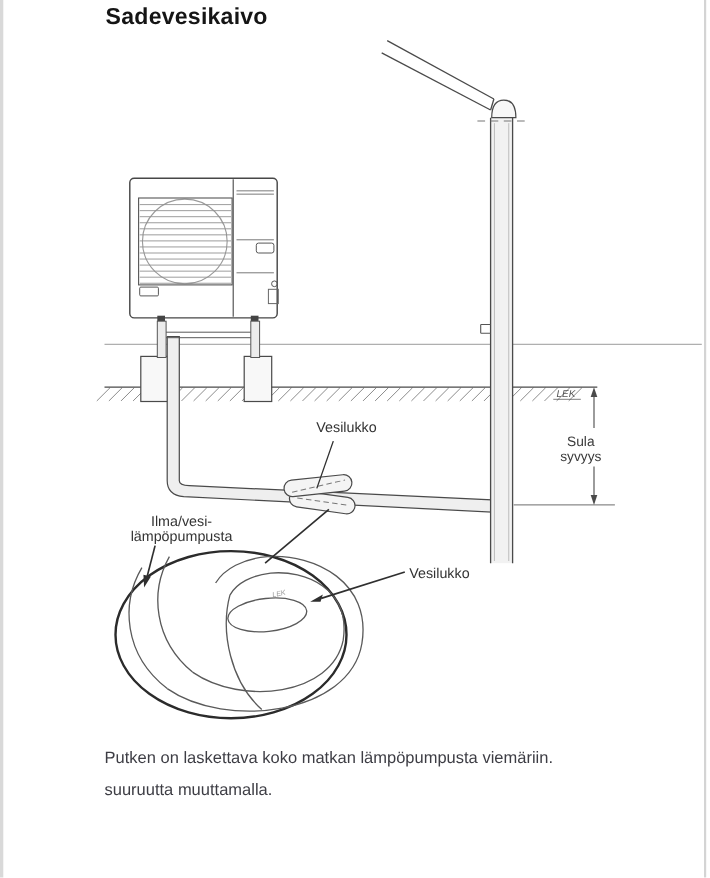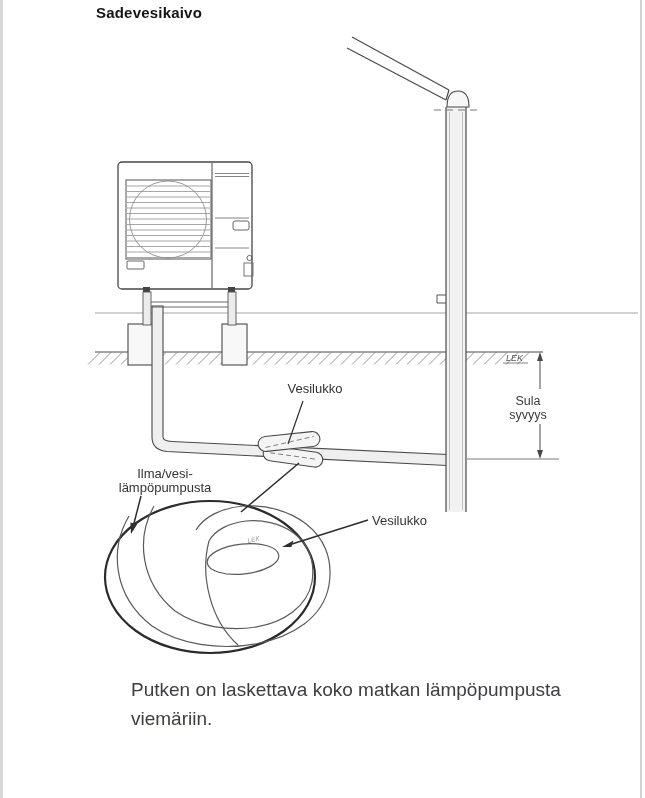--- a/index.html
+++ b/index.html
@@ -1,23 +1,23 @@
 <!DOCTYPE html>
 <html><head>
 <meta charset="utf-8">
 <style>
   html,body{margin:0;padding:0;background:#ffffff;}
   .page{position:relative;width:645px;height:798px;background:#ffffff;overflow:hidden;
         font-family:"Liberation Sans",sans-serif;}
   .edge-left{position:absolute;left:0;top:0;width:3px;height:798px;background:#d9d9d9;}
   .edge-right{position:absolute;left:640px;top:0;width:2px;height:798px;background:#d4d4d4;}
-  .title{position:absolute;left:96px;top:4px;font-size:15px;font-weight:700;color:#151515;
+  .title{position:absolute;left:96px;top:4px;font-size:21px;font-weight:700;color:#151515;
          letter-spacing:0.2px;}
   .body-text{position:absolute;left:95px;top:676px;width:500px;color:#3d3d44;
-             font-size:19px;line-height:28.5px;margin-left:36px;}
+             font-size:15px;line-height:28.5px;}
   svg text{font-family:"Liberation Sans",sans-serif;fill:#333333;}
   .lbl{font-size:13px;}
   .dim-lbl{font-size:12.5px;fill:#3a3a3a;}
   .sig{font-size:9px;font-style:italic;fill:#555;}
   .sig2{font-size:6.5px;font-style:italic;fill:#999;}
 </style>
 </head>
 <body>
 
 <div class="page">
@@ -126,15 +126,16 @@
     </g>
 
     <text class="lbl" x="315" y="393" text-anchor="middle">Vesilukko</text>
     <text class="lbl" x="165" y="478" text-anchor="middle">Ilma/vesi-</text>
     <text class="lbl" x="165" y="492" text-anchor="middle">lämpöpumpusta</text>
     <text class="lbl" x="372" y="525" text-anchor="start">Vesilukko</text>
   </svg>
 
   <div class="body-text">
     <div>Putken on laskettava koko matkan lämpöpumpusta viemäriin.</div>
+    <div>suuruutta muuttamalla.</div>
   </div>
 
 </div>
 
 </body></html>

